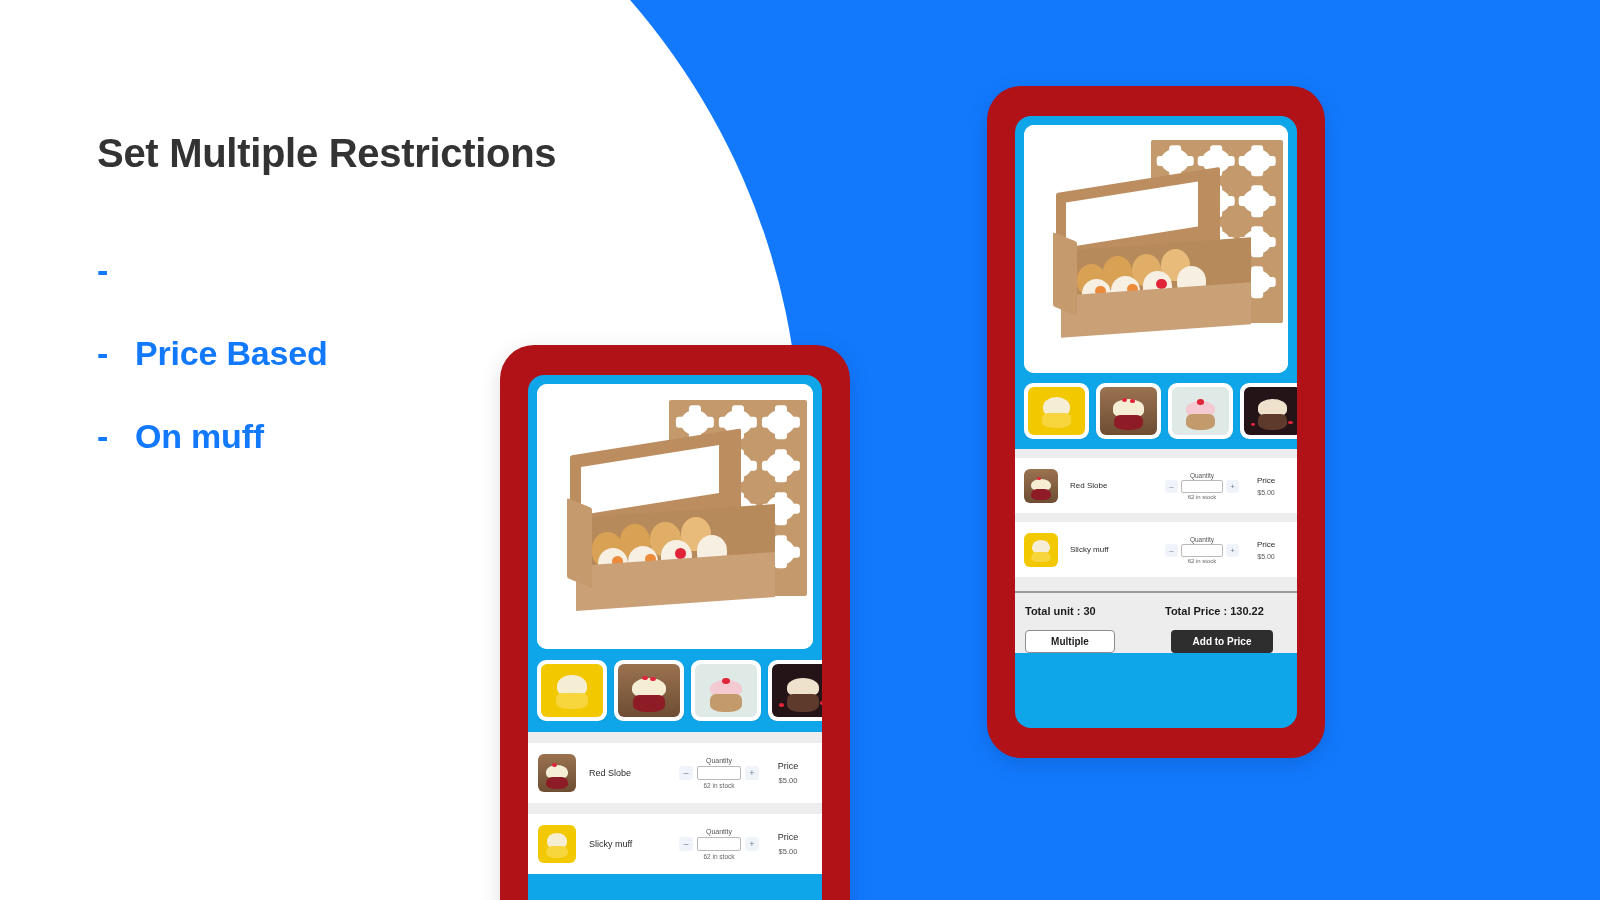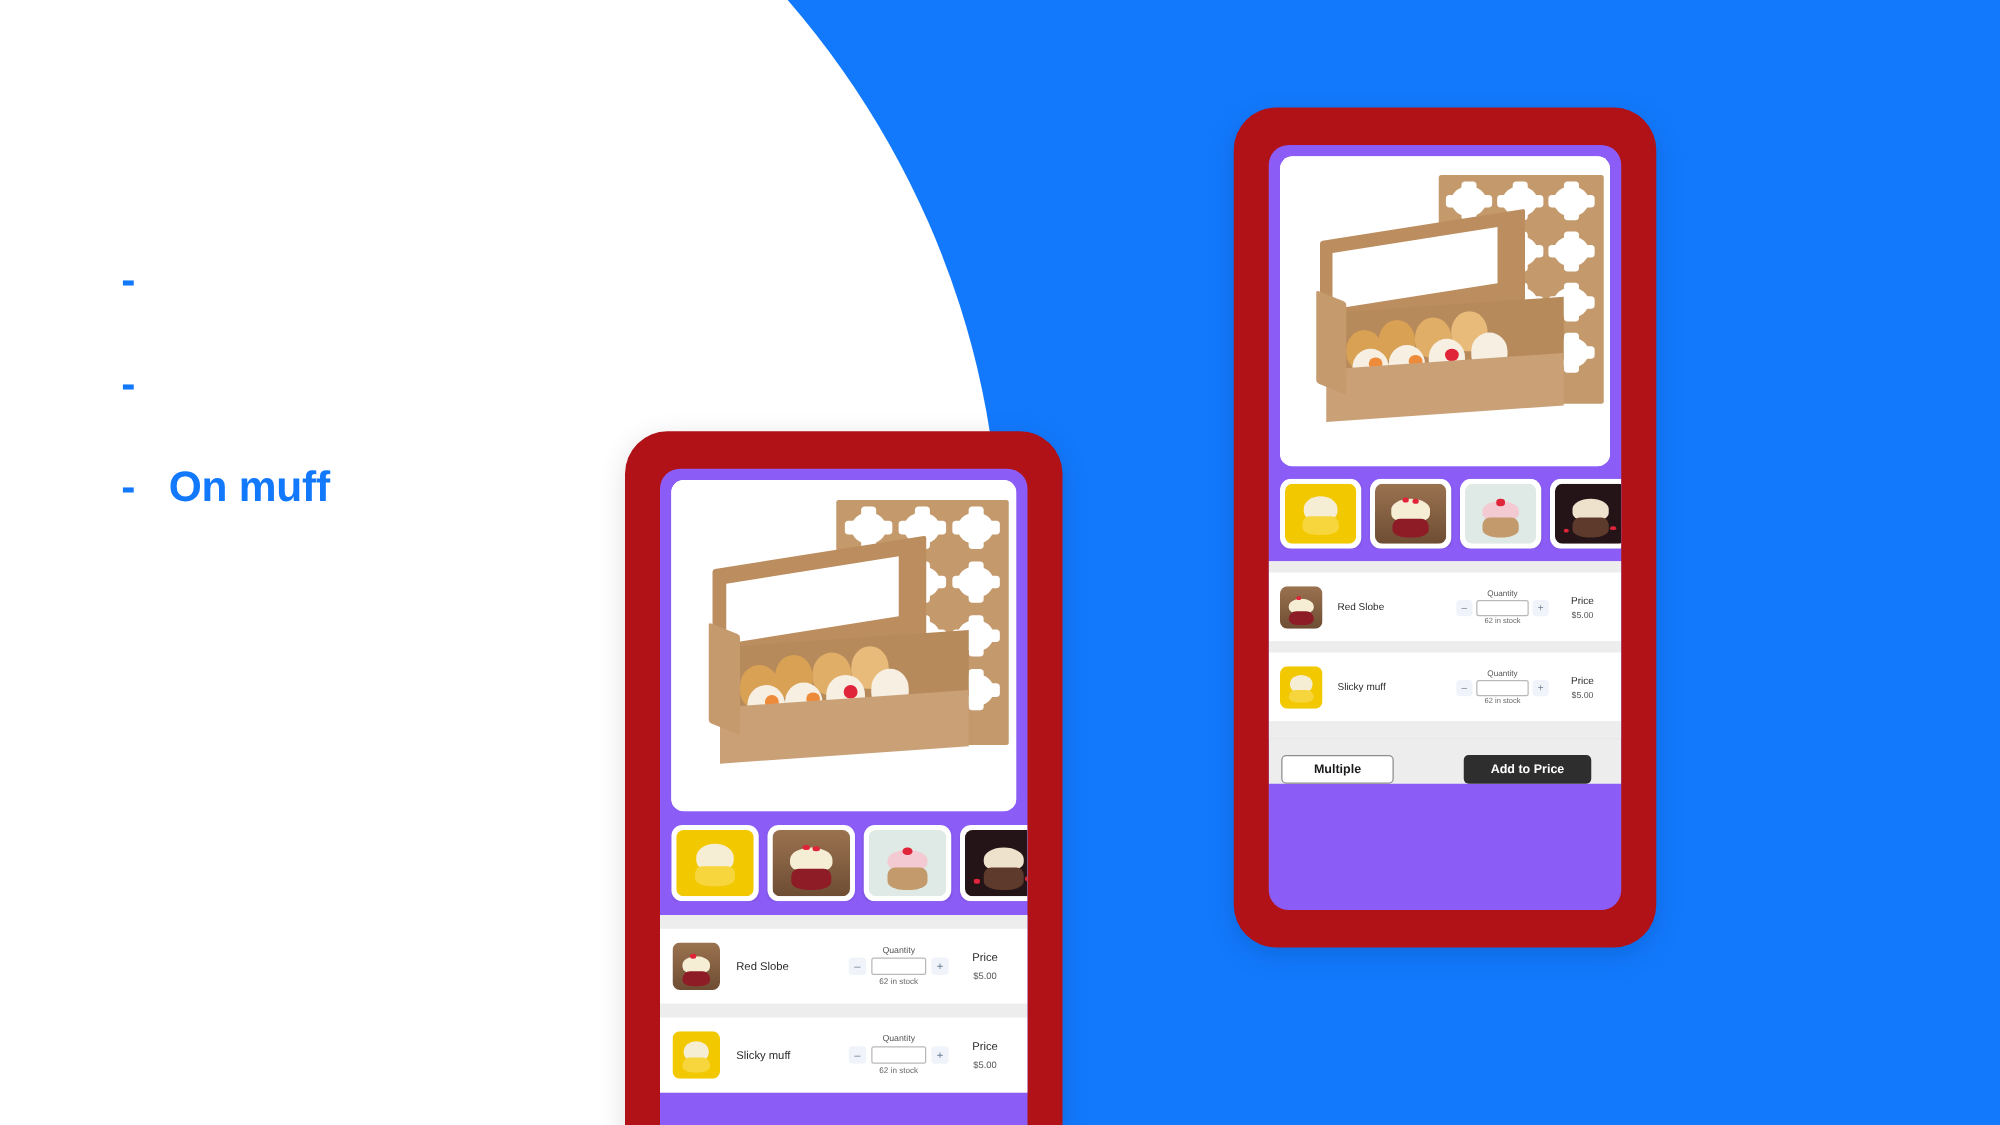--- a/index.html
+++ b/index.html
@@ -51,21 +51,21 @@
 
   
   .phone {
     position:absolute;
     background:#b01217;
     z-index:10;
     box-shadow:0 6px 22px rgba(0,0,0,0.13);
   }
   .phone-screen {
     position:absolute;
-    background:#8b5cf6;
+    background:#0ea5e9;
     overflow:hidden;
   }
 
   #phone-back {
     left:987px; top:86px;
     width:338px; height:672px;
     border-radius:34px;
   }
   #phone-back .phone-screen {
     left:28px; top:30px;
@@ -245,27 +245,29 @@
   }
   .cup { position:absolute; border-radius:6px 6px 40% 40%; }
   .sprinkle { position:absolute; background:#e0243a; border-radius:50%; }
 </style>
 </head>
 <body>
 
 <div id="bg-blob"></div>
 
 <div id="copy">
+  <h1 id="headline">Set Multiple Restrictions</h1>
 
   <div id="bullets">
     <div class="bullet">
       <span class="dash">-</span>
     </div>
     <div class="bullet">
       <span class="dash">-</span>
+      <span class="btext">Price Based</span>
     </div>
     <div class="bullet">
       <span class="dash">-</span>
       <span class="btext">On muff</span>
     </div>
   </div>
 </div>
 
 <div class="phone" id="phone-back">
   <div class="phone-screen">
@@ -392,20 +394,24 @@
           <div class="qty-stock" style="font-size:6px; margin-top:1px;">62 in stock</div>
         </div>
         <div class="price-block" style="width:44px;">
           <div class="price-label" style="font-size:8px;">Price</div>
           <div class="price-val" style="font-size:7px; margin-top:4px;">$5.00</div>
         </div>
       </div>
       <div class="row-gap" style="height:14px;"></div>
     </div>
 
+    <div class="totals" style="padding:12px 10px 0 10px;">
+      <div class="total-txt" style="font-size:11px; width:140px;">Total unit : 30</div>
+      <div class="total-txt" style="font-size:11px;">Total Price : 130.22</div>
+    </div>
 
     <div class="actions" style="padding:13px 10px 0 10px;">
       <div style="width:146px;">
         <button class="btn-checkout" style="width:90px;height:23px;font-size:10px;">Multiple</button>
       </div>
       <button class="btn-cart" style="width:102px;height:23px;font-size:10px;">Add to Price</button>
     </div>
 
   </div>
 </div>

